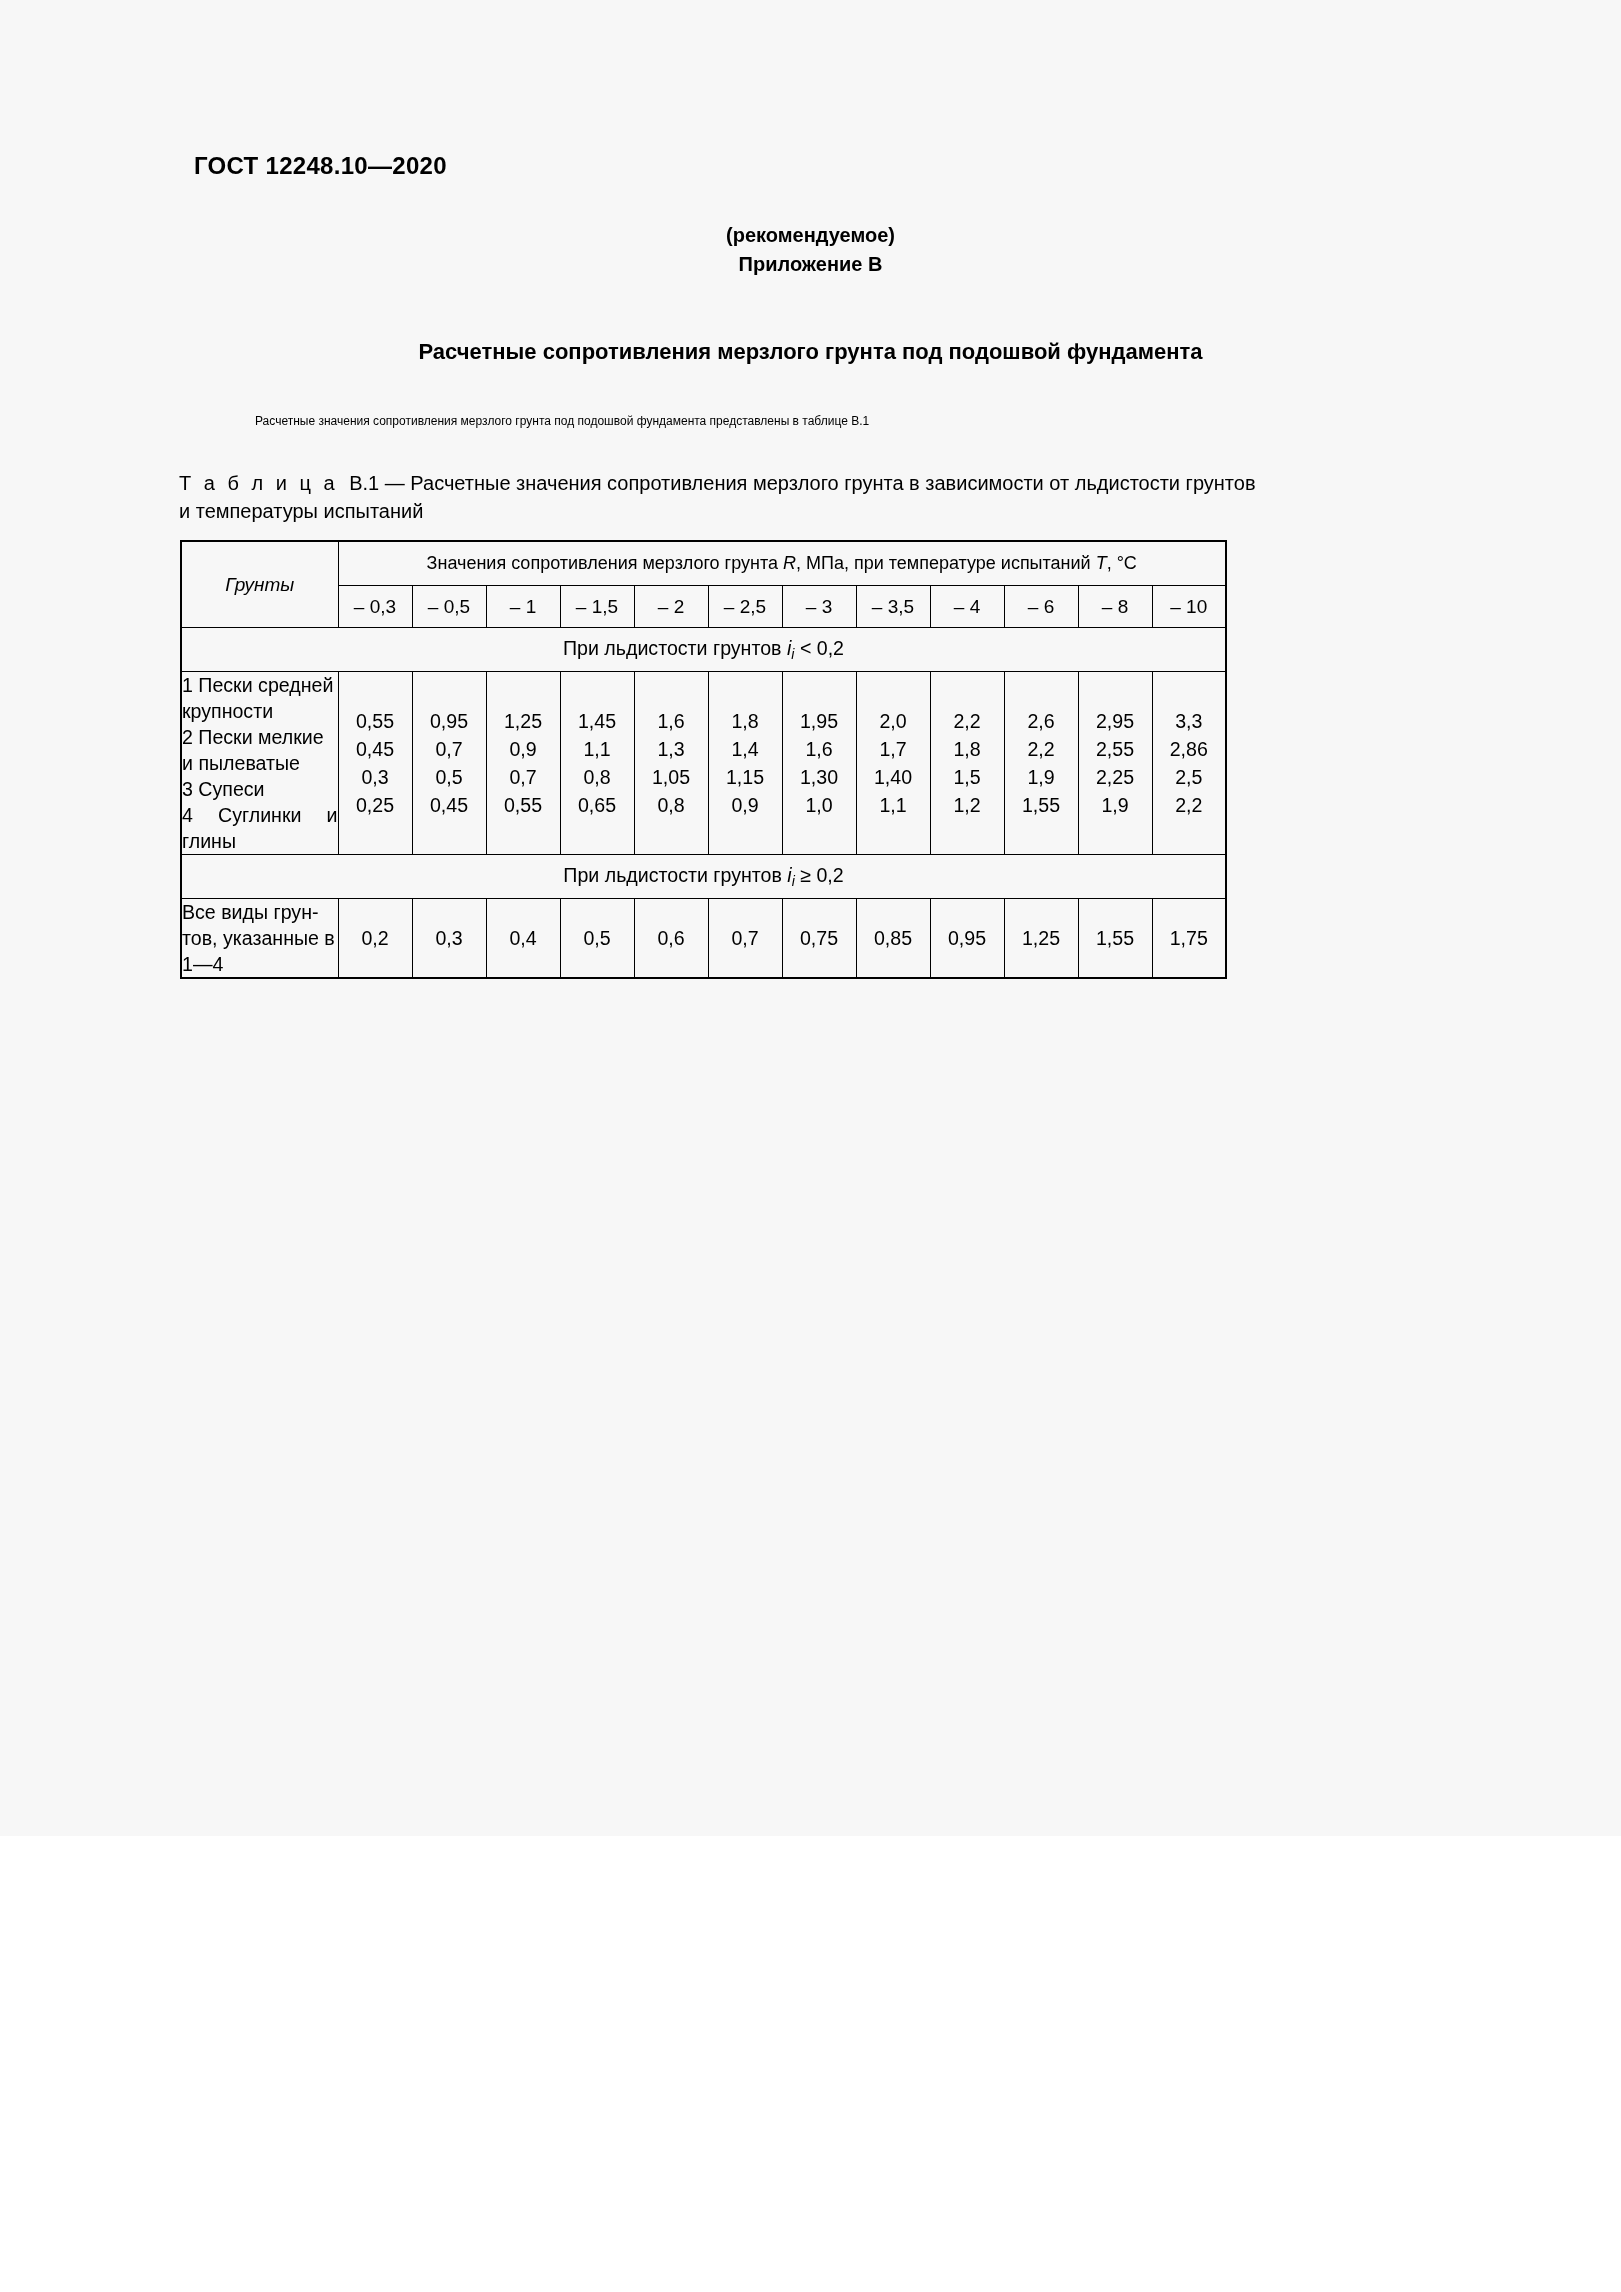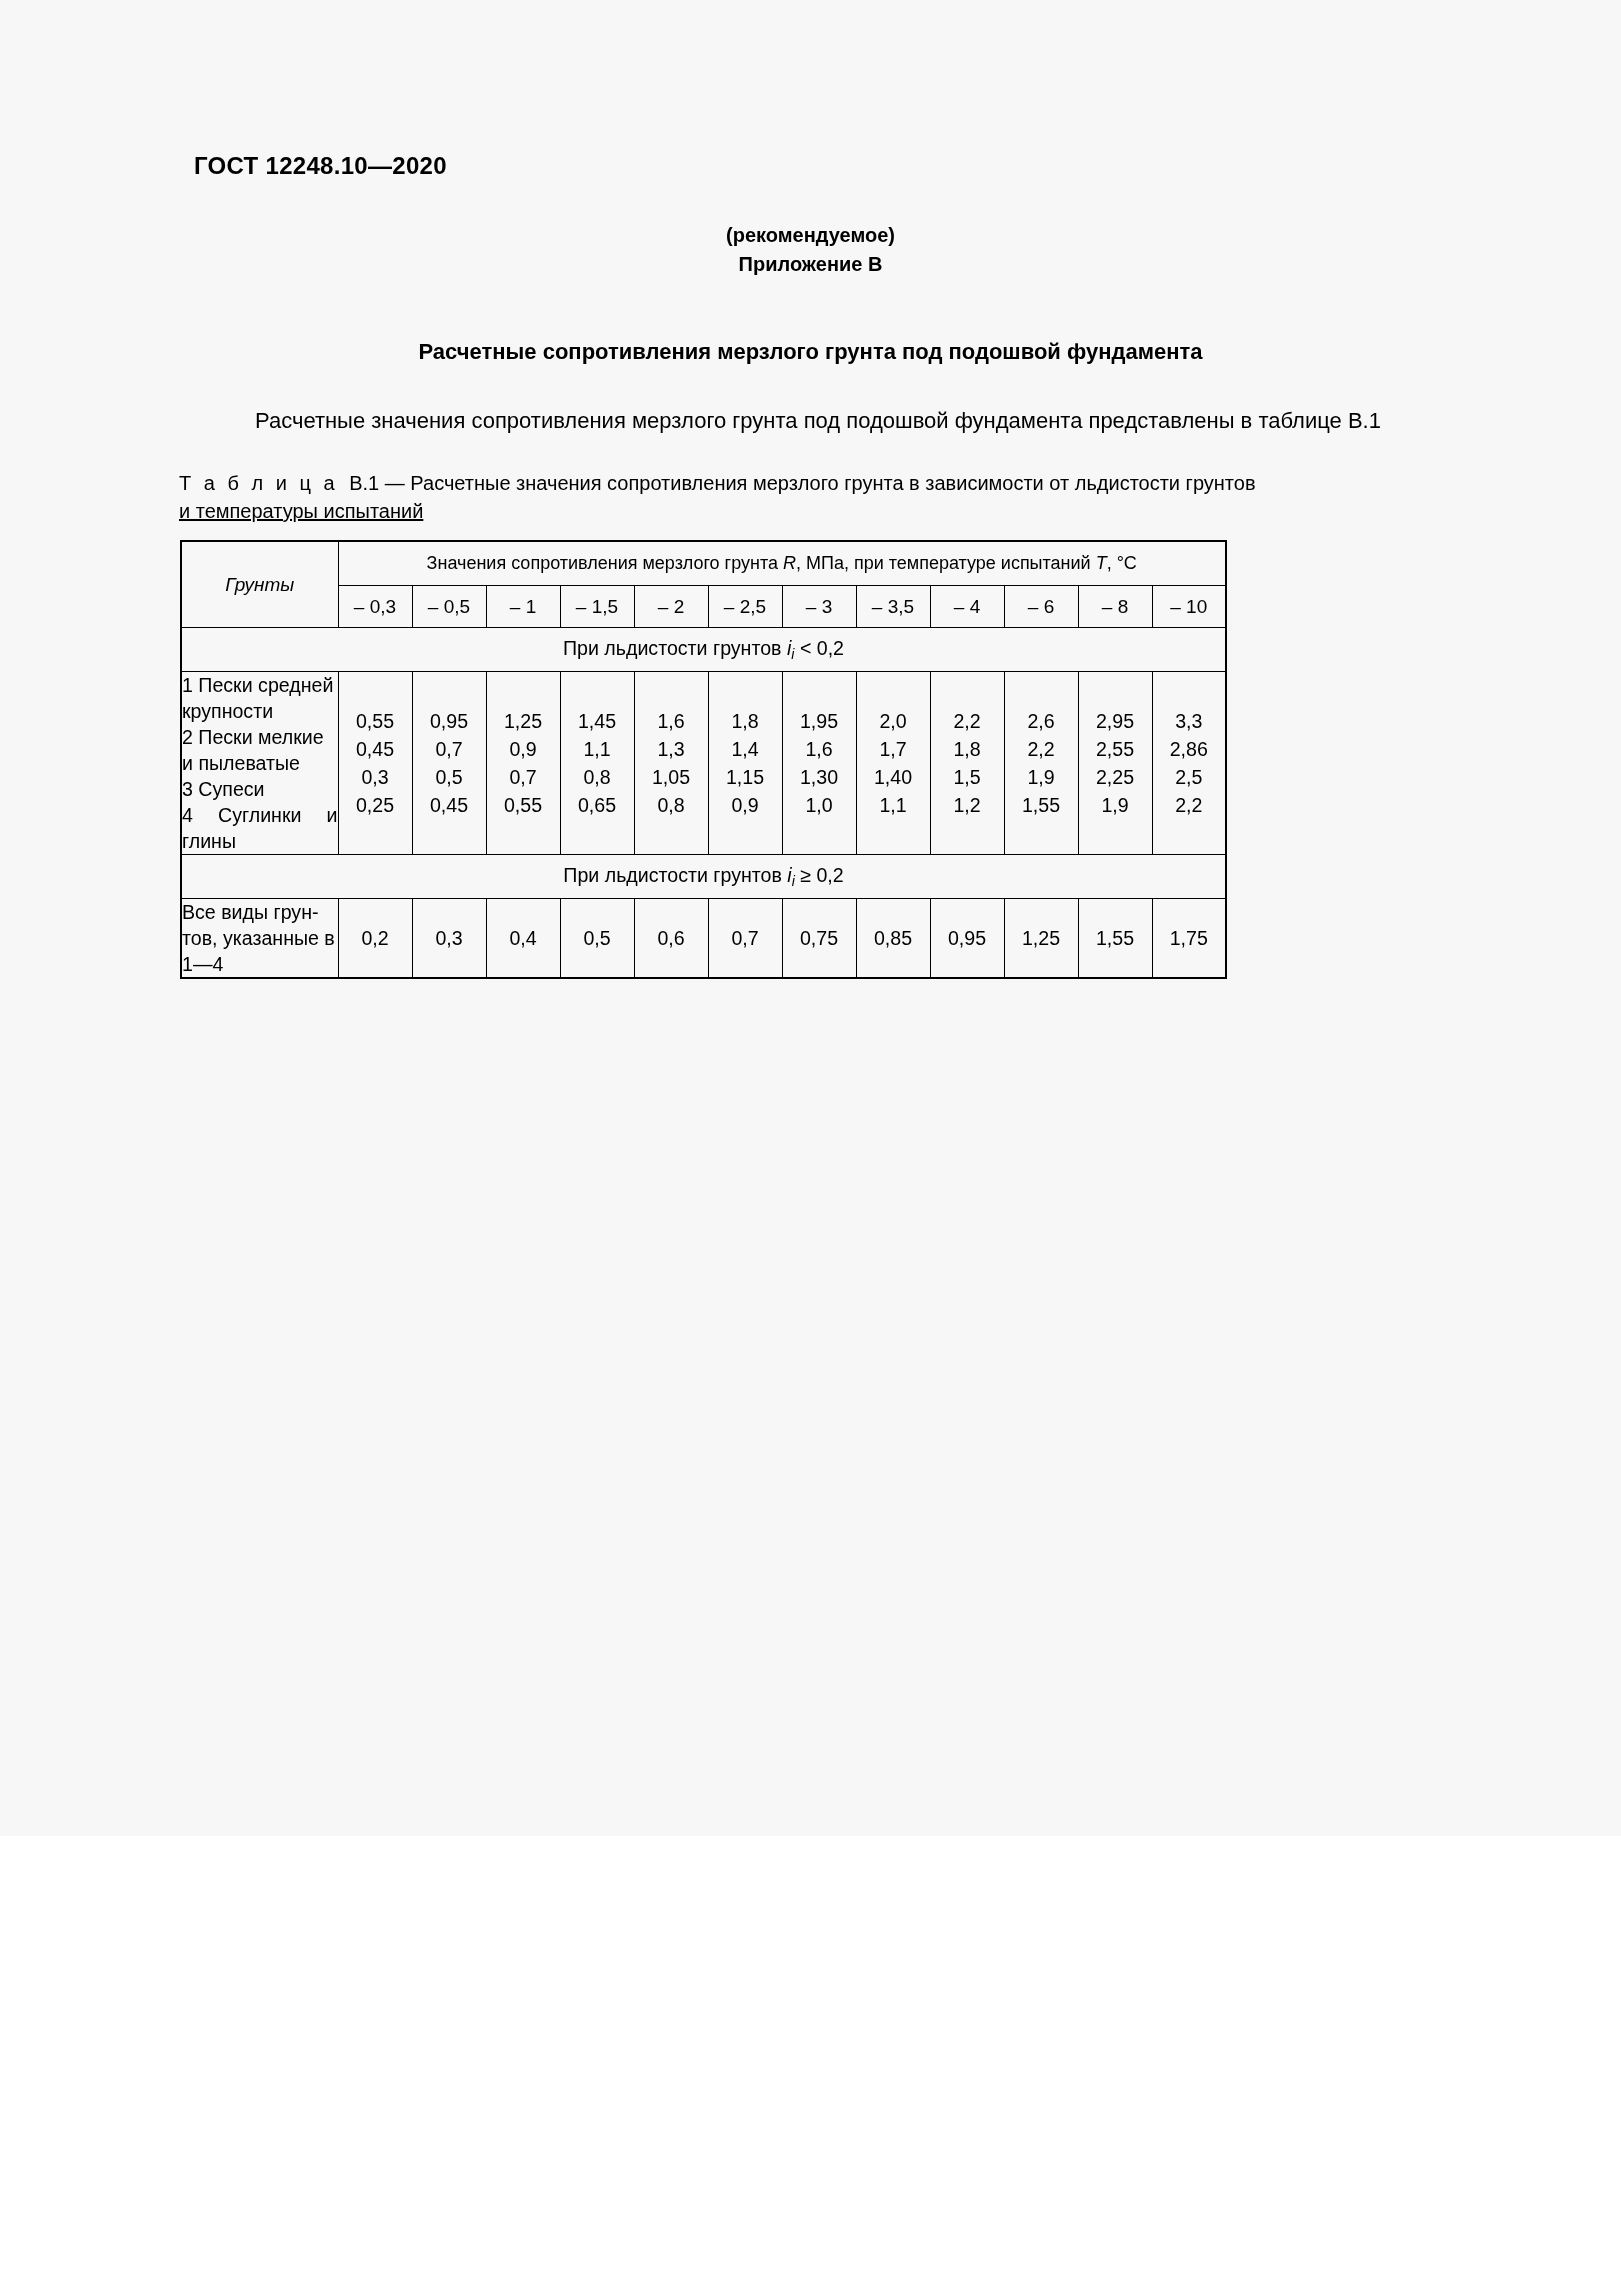--- a/index.html
+++ b/index.html
@@ -62,36 +62,35 @@
     font-size: 22px;
     font-weight: bold;
     white-space: nowrap;
   }
 
   .intro-par {
     position: absolute;
     left: 194px;
     top: 408px;
     width: 1233px;
-    font-size: 22px;
+    font-size: 12px;
     line-height: 26.5px;
     text-indent: 61px;
     text-align: justify;
   }
 
   .table-caption {
     position: absolute;
     left: 179px;
     top: 469px;
     width: 1264px;
     font-size: 20px;
     line-height: 28px;
     text-align: justify;
     text-justify: inter-word;
-    text-decoration: underline;
   }
   .table-caption .cap-word {
     letter-spacing: 3.5px;
   }
   .table-caption .cap-line1 {
     display: block;
     text-align: justify;
   }
   .cap-line1 > span.stretch {
     display: inline-block;

